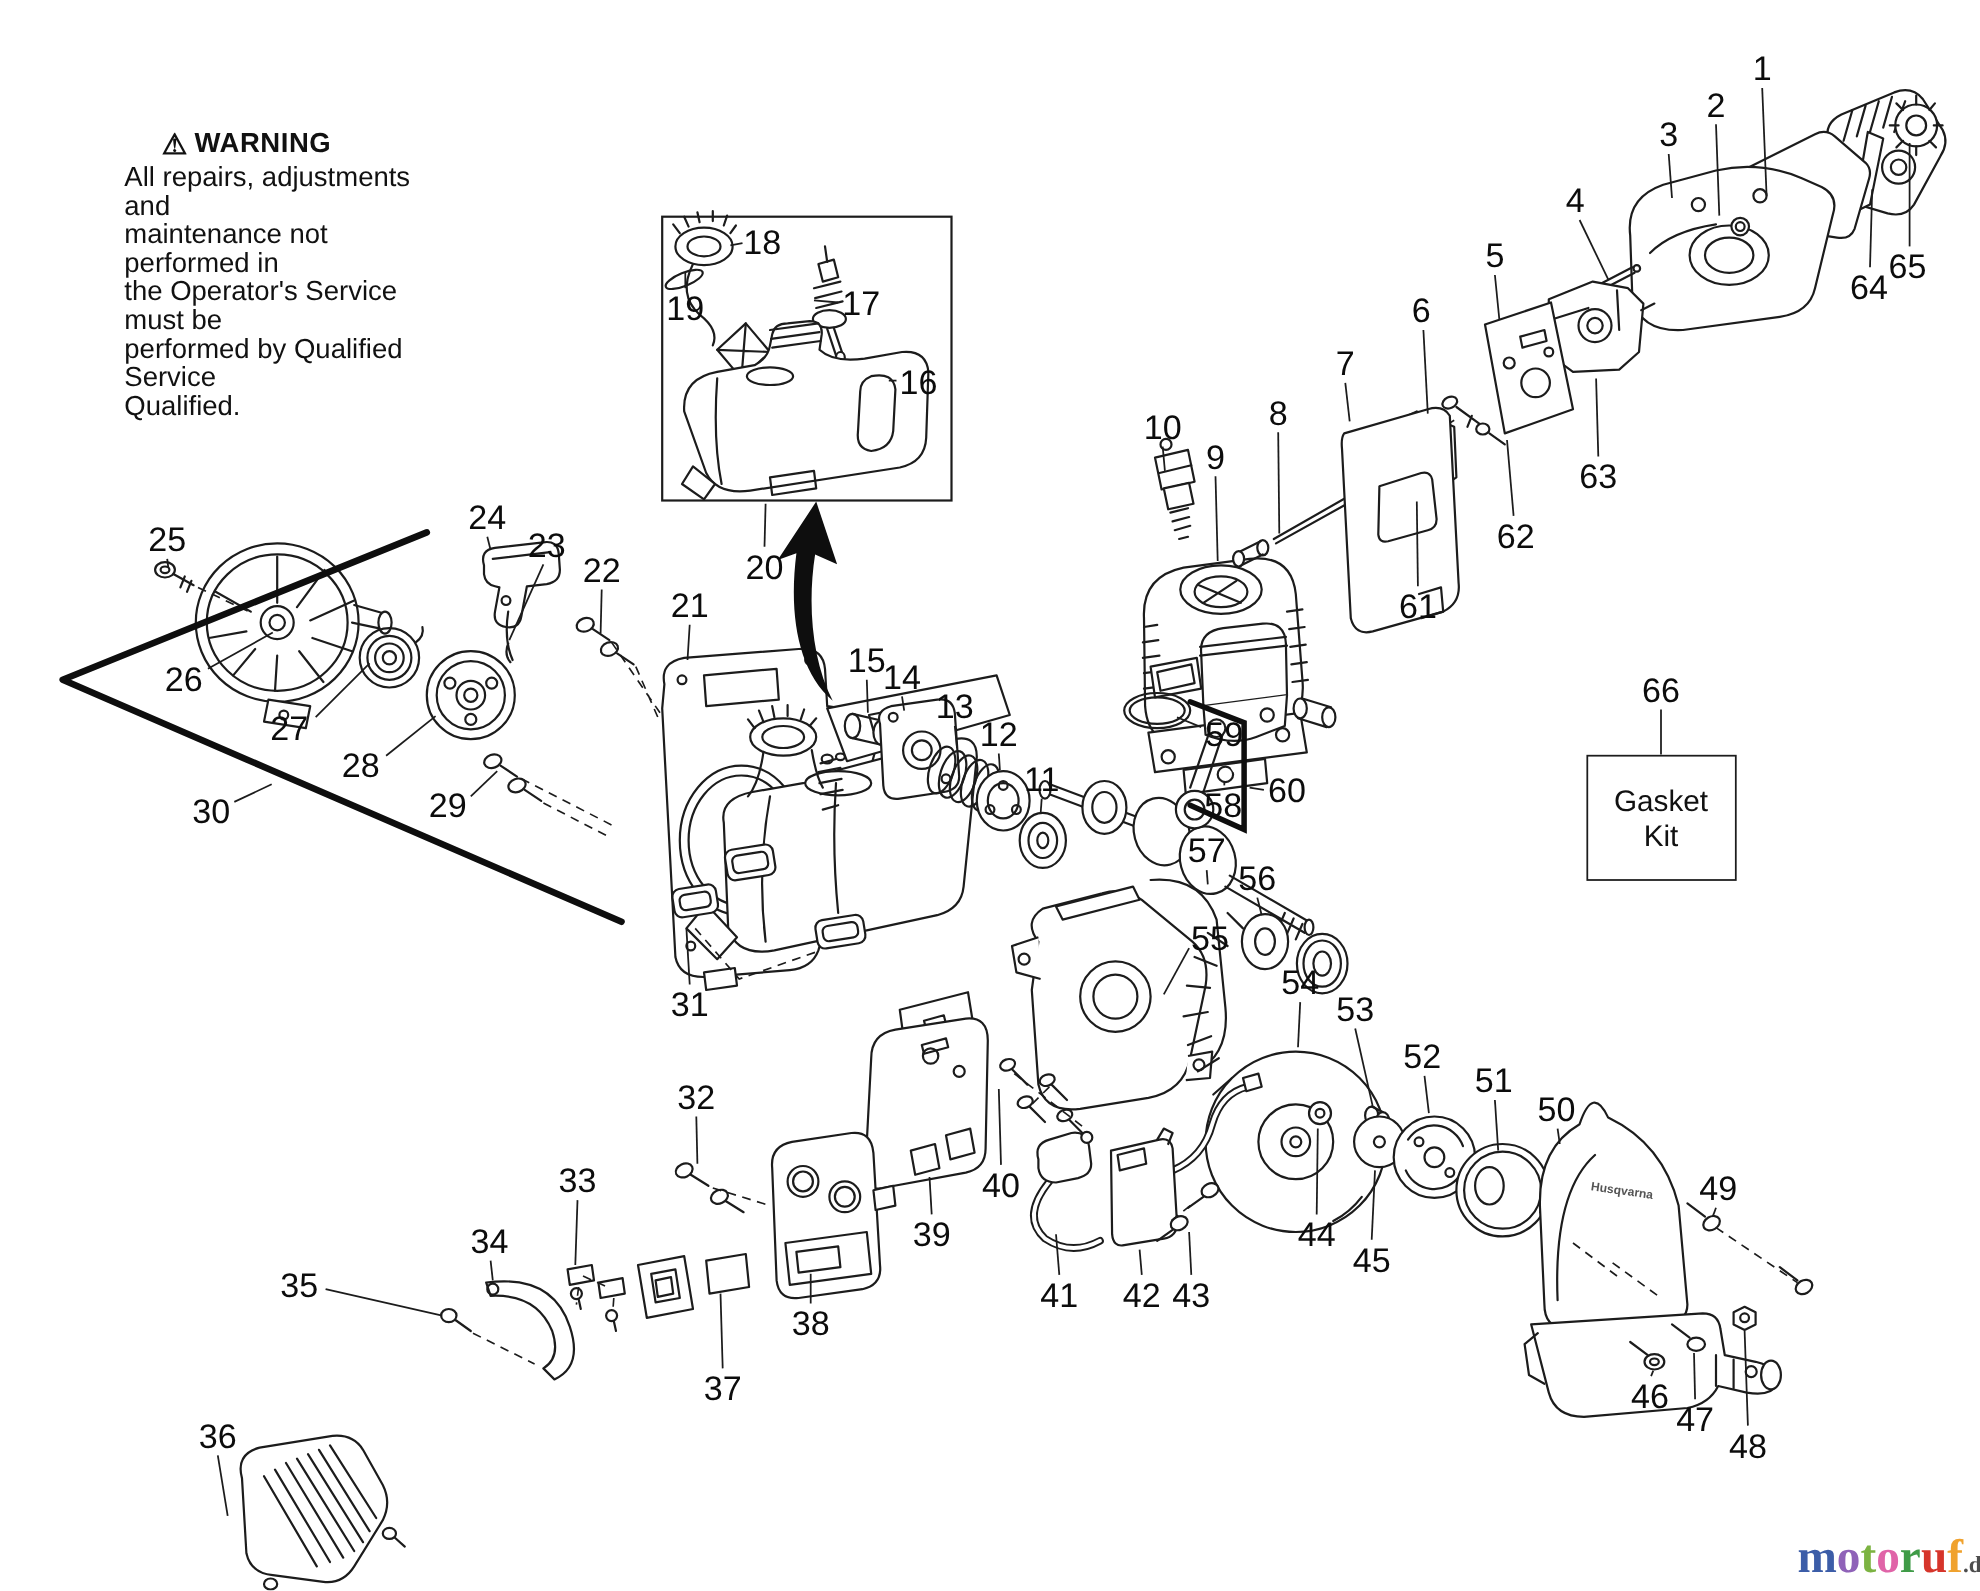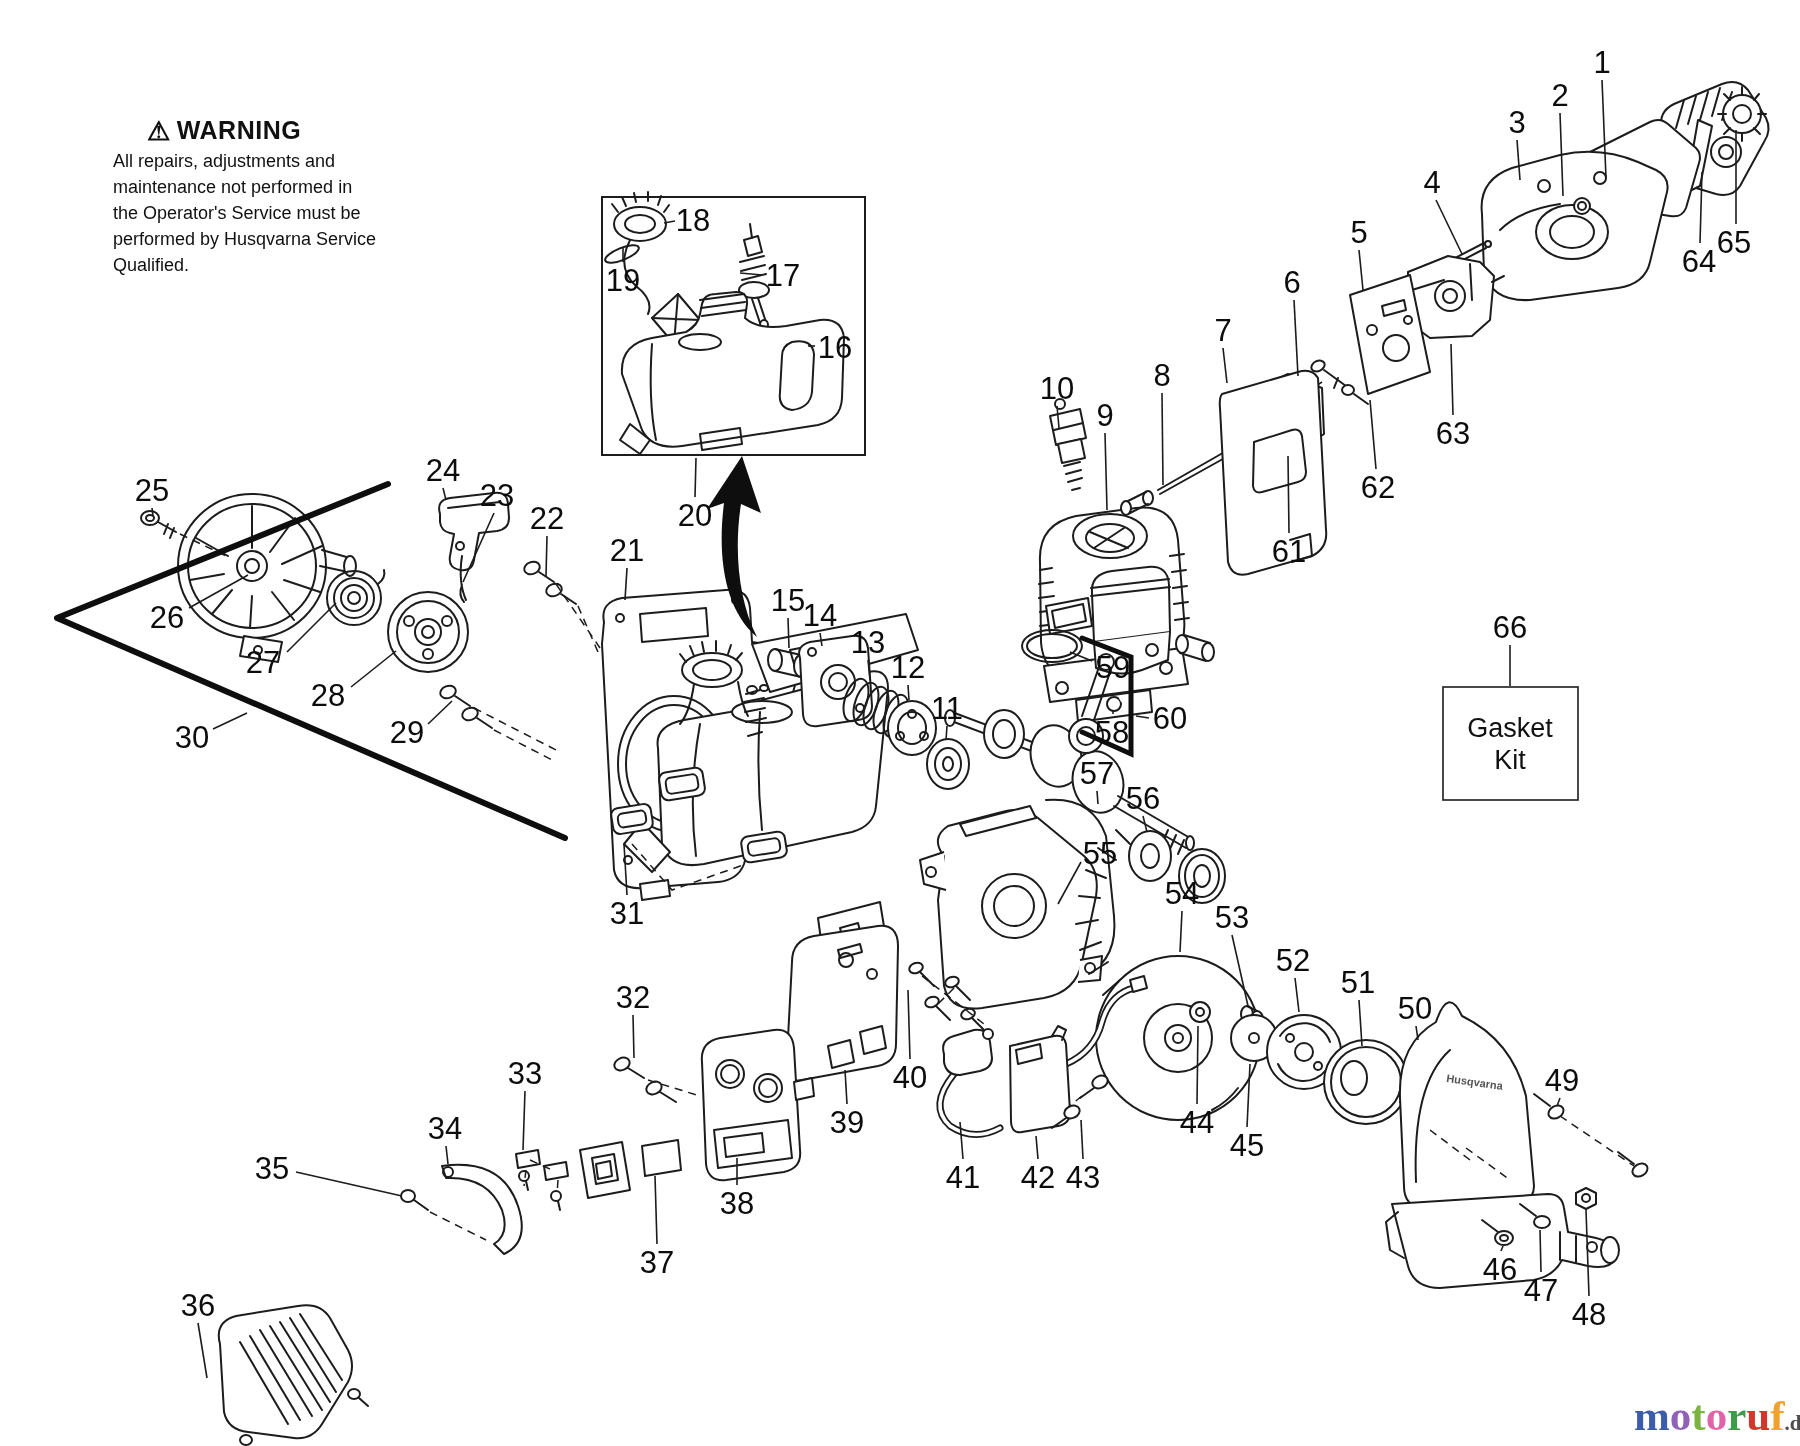--- a/index.html
+++ b/index.html
@@ -12,21 +12,21 @@
   .thk{fill:none;stroke:#0e0e0e;stroke-width:6;stroke-linejoin:round;stroke-linecap:round}
   .thk5{fill:none;stroke:#0e0e0e;stroke-width:5;stroke-linecap:round}
   .callout{font:400 31px "Liberation Sans",sans-serif;fill:#0c0c0c;text-anchor:middle}
   .boxtext{font:400 27px "Liberation Sans",sans-serif;fill:#111;text-anchor:middle}
   .brand{font:700 11px "Liberation Sans",sans-serif;fill:#555}
   .wb{fill:none;stroke:#1c1c1c;stroke-width:7;stroke-linecap:round}
   .ww{fill:none;stroke:#fff;stroke-width:3.5;stroke-linecap:round}
   .warning{position:absolute;left:113px;top:116px;width:280px;color:#111}
   .warning .title{display:flex;align-items:center;gap:6px;margin-left:34px;font-weight:700;font-size:25px;letter-spacing:.5px}
   .warning .title .tri{font-size:26px;line-height:1}
-  .warning .body{margin-top:3px;font-size:18px;line-height:26px}
+  .warning .body{margin-top:3px;font-size:25px;line-height:26px}
   .warning .body span{display:block}
   .watermark{position:absolute;left:1634px;top:1392px;width:170px;white-space:nowrap;
              font-family:"Liberation Serif",serif;font-weight:700;font-size:43px;line-height:48px}
   .watermark .suffix{font-size:21px;font-weight:700}
 </style>
 </head>
 <body>
 
 <svg width="1800" height="1446" viewBox="0 0 1800 1446">
 
@@ -656,20 +656,20 @@
 
 <div class="warning">
   <div class="title">
     <span class="tri">⚠</span>
     <span>WARNING</span>
   </div>
   <div class="body">
     <span>All repairs, adjustments and</span>
     <span>maintenance not performed in</span>
     <span>the Operator's Service must be</span>
-    <span>performed by Husqvarna Service</span>
+    <span>performed by Qualified Service</span>
     <span>Qualified.</span>
   </div>
 </div>
 
 <div class="watermark">
   <span id="wm-word"><span style="color: rgb(60, 93, 168);">m</span><span style="color: rgb(143, 98, 184);">o</span><span style="color: rgb(124, 179, 66);">t</span><span style="color: rgb(224, 100, 168);">o</span><span style="color: rgb(63, 155, 71);">r</span><span style="color: rgb(214, 53, 43);">u</span><span style="color: rgb(240, 162, 46);">f</span></span><span id="wm-suffix" class="suffix" style="color: rgb(77, 77, 77);">.de</span>
 </div>
 
 </body></html>

